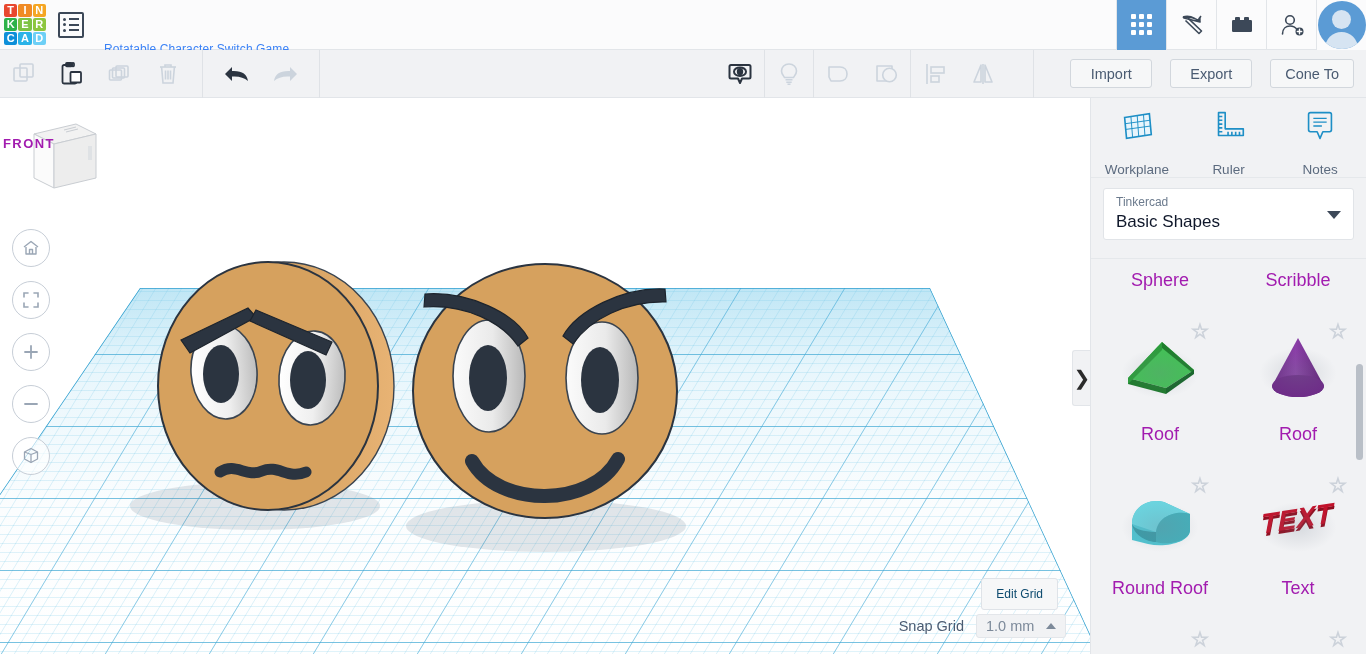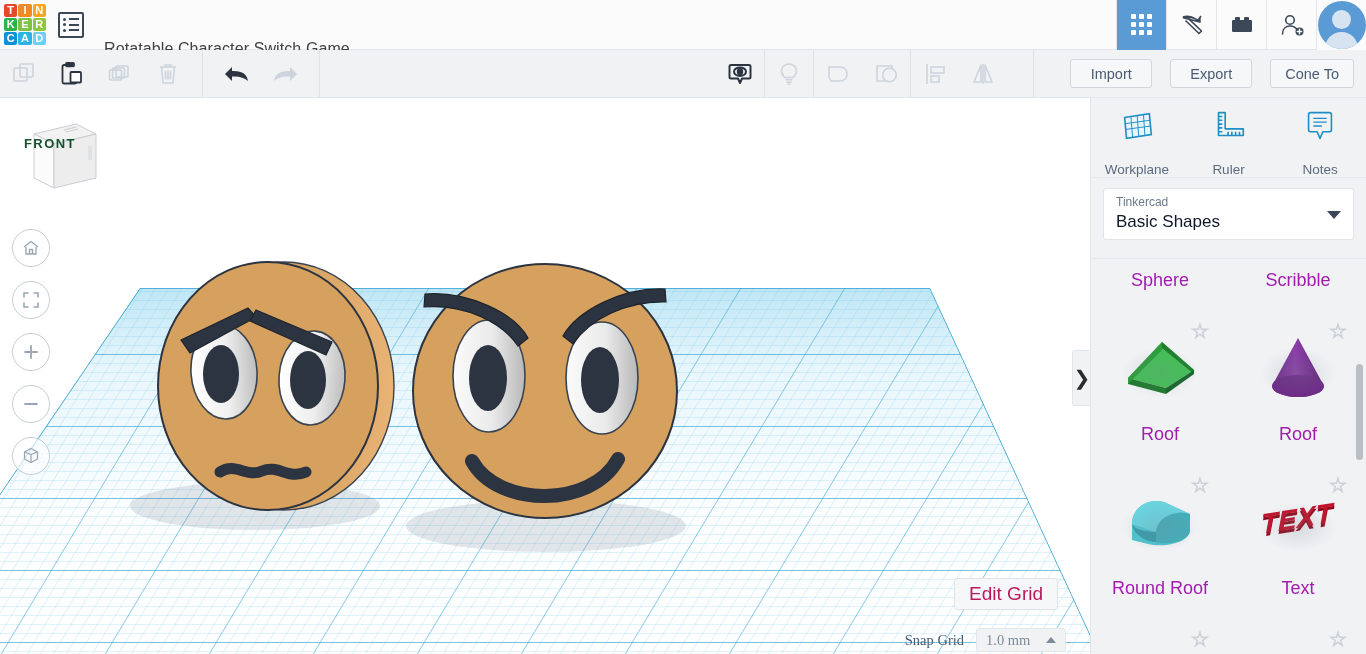--- a/index.html
+++ b/index.html
@@ -37,21 +37,21 @@
   .doc-icon {
     flex:0 0 auto; margin-left:8px; width:26px; height:26px;
     border:2px solid #3c4858; border-radius:2px;
     display:flex; flex-direction:column; justify-content:center; gap:2.5px;
     padding:3px 3px;
   }
   .doc-row { display:flex; align-items:center; gap:2.5px; }
   .doc-dot { width:3px; height:3px; background:#3c4858; border-radius:50%; flex:0 0 3px;}
   .doc-line { height:2px; background:#3c4858; flex:1; }
   .proj-title {
-    margin-left:20px; font-size:16px; color:#404040; font-weight:400;
+    margin-left:20px; font-size:12px; color:#3b82f6; font-weight:400;
     letter-spacing:0.1px; white-space:nowrap;margin-top:48px;
   }
   .topbar-right { margin-left:auto; display:flex; align-items:center; height:50px; }
   .tb-icon {
     width:50px; height:50px; display:flex; align-items:center; justify-content:center;
     border-left:1px solid #e2e5e9; position:relative;
   }
   .tb-icon.active { background:#5b9bd5; }
   .avatar-wrap {
     width:50px; height:50px; border-left:1px solid #e2e5e9;
@@ -92,37 +92,37 @@
 
   
   .canvas {
     position:absolute; left:0; top:98px; width:1090px; height:556px;
     background:#ffffff; overflow:hidden;
   }
   .viewcube {
     position:absolute; left:20px; top:16px; width:80px; height:82px;
   }
   .vc-label {
-    position:absolute; left:24px; top:38px; font-size:13px; color:#14532d;
+    position:absolute; left:3px; top:38px; font-size:13px; color:#a21caf;
     font-weight:bold; letter-spacing:1.4px;
   }
   .navbtn {
     position:absolute; left:12px; width:38px; height:38px; border-radius:50%;
     border:1.5px solid #c7ced7; background:rgba(255,255,255,0.62);
     display:flex; align-items:center; justify-content:center;
   }
   .workplane { position:absolute; left:-110px; top:184px; }
   .editgrid {
     position:absolute; right:32px; bottom:44px;
     height:32px; padding:0 14px; border:1px solid #dfe3e8; border-radius:3px;
-    background:#f6f7f8; color:#be185d; font-size:19px;
+    background:#f6f7f8; color:#0c4a6e; font-size:12px;
     display:flex; align-items:center;
   }
   .snaprow {
-    position:absolute; right:24px; bottom:2px; display:flex; align-items:center; gap:12px;font-family:Liberation Serif, serif;
+    position:absolute; right:24px; bottom:16px; display:flex; align-items:center; gap:12px;
   }
   .snaplabel { font-size:14.5px; color:#4a5b72; }
   .snapsel {
     height:24px; width:90px; border:1px solid #e3e6ea; border-radius:3px;
     background:#f1f2f4; color:#7d8a9a; font-size:14.5px;
     display:flex; align-items:center; justify-content:space-between; padding:0 9px;
   }
   .caret-up { width:0;height:0;border-left:5px solid transparent;border-right:5px solid transparent;border-bottom:6px solid #7d8a9a; }
 
   

